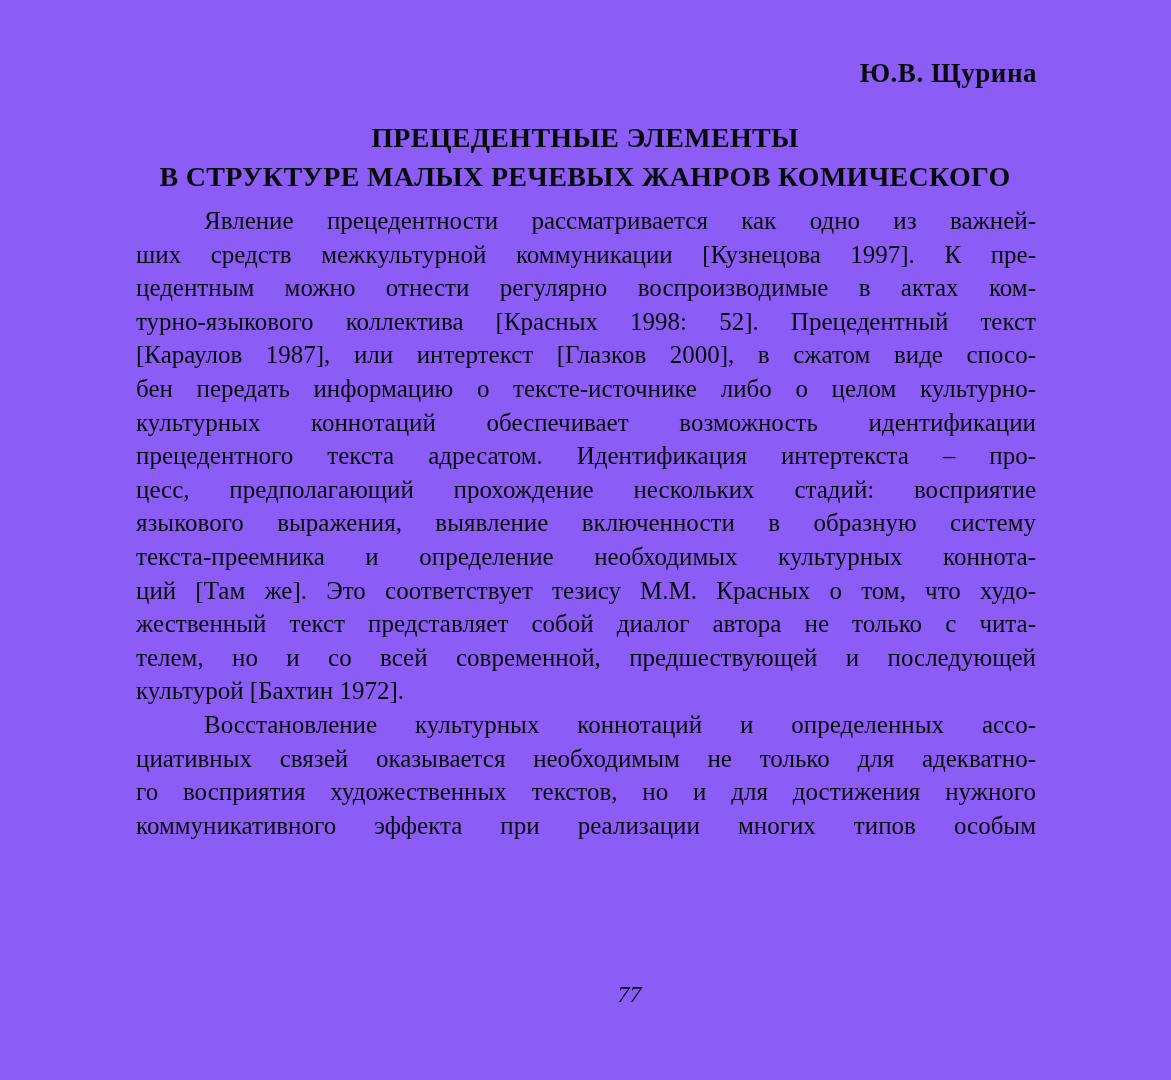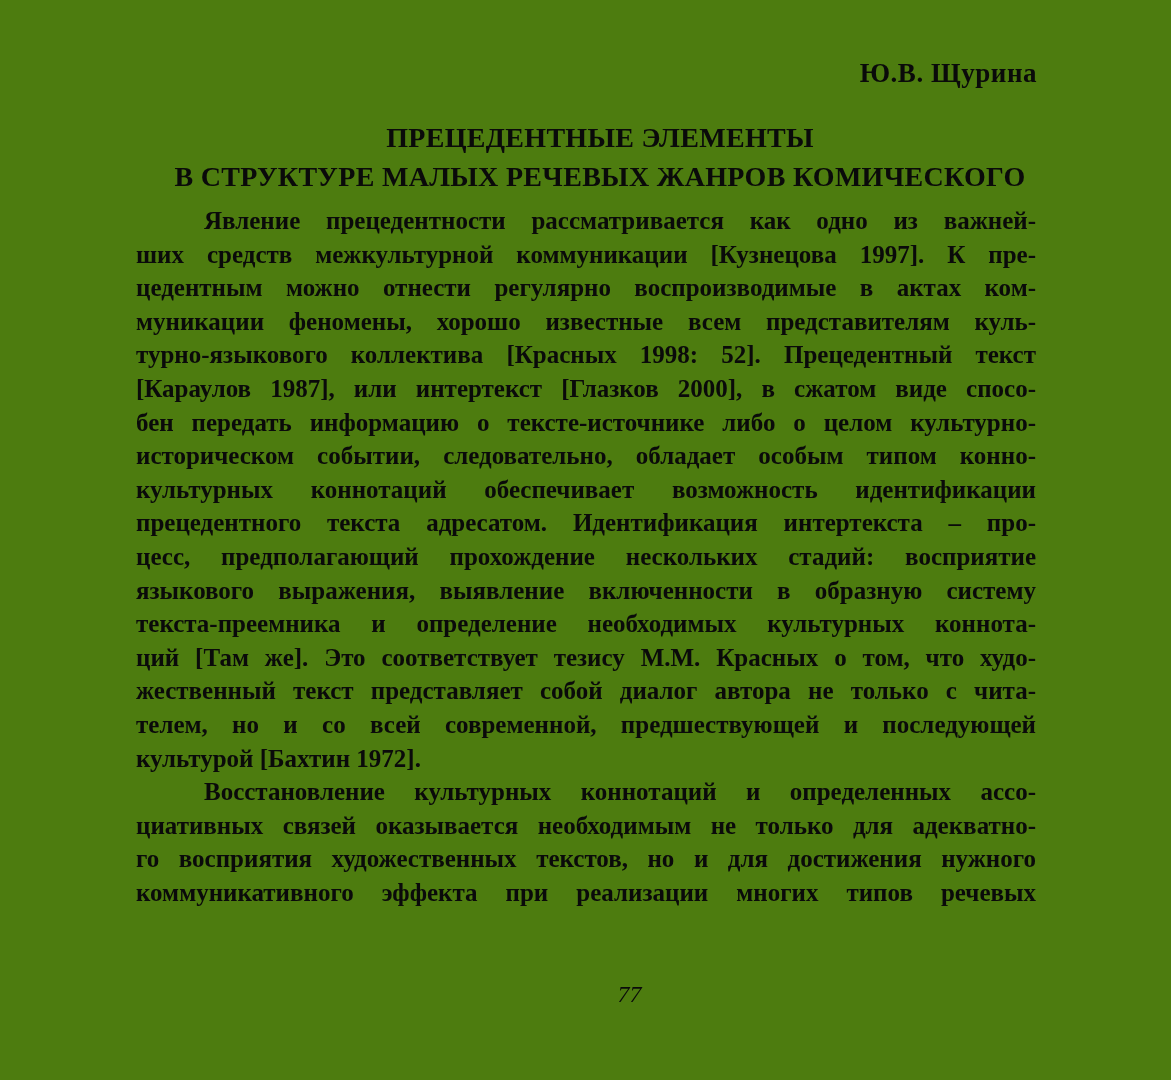--- a/index.html
+++ b/index.html
@@ -4,37 +4,37 @@
 <style>
   html, body {
     margin: 0;
     padding: 0;
     background: #ffffff;
   }
   .page {
     position: relative;
     width: 1171px;
     height: 1080px;
-    background: #4d7c0f;
+    background: #8b5cf6;
     color: #0a0a0a;
     font-family: "Liberation Serif", "DejaVu Serif", serif;
     overflow: hidden;
   }
   .author {
     position: absolute;
     top: 58px;
     right: 134px;
     font-size: 27px;
     font-weight: bold;
     letter-spacing: 0.5px;
   }
   .title-block {
     position: absolute;
     top: 118px;
-    left: 135px;
+    left: 120px;
     width: 930px;
     text-align: center;
     font-weight: bold;
     font-size: 28px;
     line-height: 39px;
     letter-spacing: 0.3px;
   }
   .body-text {
     position: absolute;
     top: 204px;
@@ -46,21 +46,20 @@
     margin: 0;
     padding: 0;
   }
   .line {
     height: 33.6px;
     line-height: 33.6px;
     text-align: justify;
     text-align-last: justify;
     white-space: nowrap;
     overflow: visible;
-    font-weight: bold;
   }
   .line.indent {
     text-indent: 68px;
   }
   .line.last {
     text-align-last: left;
   }
   .page-number {
     position: absolute;
     top: 981px;
@@ -81,37 +80,35 @@
   <div class="title-block">
     <div>ПРЕЦЕДЕНТНЫЕ ЭЛЕМЕНТЫ</div>
     <div>В СТРУКТУРЕ МАЛЫХ РЕЧЕВЫХ ЖАНРОВ КОМИЧЕСКОГО</div>
   </div>
 
   <div class="body-text">
       <div class="paragraph">
         <div class="line indent">Явление прецедентности рассматривается как одно из важней-</div>
         <div class="line">ших средств межкультурной коммуникации [Кузнецова 1997]. К пре-</div>
         <div class="line">цедентным можно отнести регулярно воспроизводимые в актах ком-</div>
-        <div class="line">муникации феномены, хорошо известные всем представителям куль-</div>
         <div class="line">турно-языкового коллектива [Красных 1998: 52]. Прецедентный текст</div>
         <div class="line">[Караулов 1987], или интертекст [Глазков 2000], в сжатом виде спосо-</div>
         <div class="line">бен передать информацию о тексте-источнике либо о целом культурно-</div>
-        <div class="line">историческом событии, следовательно, обладает особым типом конно-</div>
         <div class="line">культурных коннотаций обеспечивает возможность идентификации</div>
         <div class="line">прецедентного текста адресатом. Идентификация интертекста – про-</div>
         <div class="line">цесс, предполагающий прохождение нескольких стадий: восприятие</div>
         <div class="line">языкового выражения, выявление включенности в образную систему</div>
         <div class="line">текста-преемника и определение необходимых культурных коннота-</div>
         <div class="line">ций [Там же]. Это соответствует тезису М.М. Красных о том, что худо-</div>
         <div class="line">жественный текст представляет собой диалог автора не только с чита-</div>
         <div class="line">телем, но и со всей современной, предшествующей и последующей</div>
         <div class="line last">культурой [Бахтин 1972].</div>
       </div>
       <div class="paragraph">
         <div class="line indent">Восстановление культурных коннотаций и определенных ассо-</div>
         <div class="line">циативных связей оказывается необходимым не только для адекватно-</div>
         <div class="line">го восприятия художественных текстов, но и для достижения нужного</div>
-        <div class="line">коммуникативного эффекта при реализации многих типов речевых</div>
+        <div class="line">коммуникативного эффекта при реализации многих типов особым</div>
       </div>
     </div>
 
   <div class="page-number">77</div>
 </div>
 
 </body></html>

